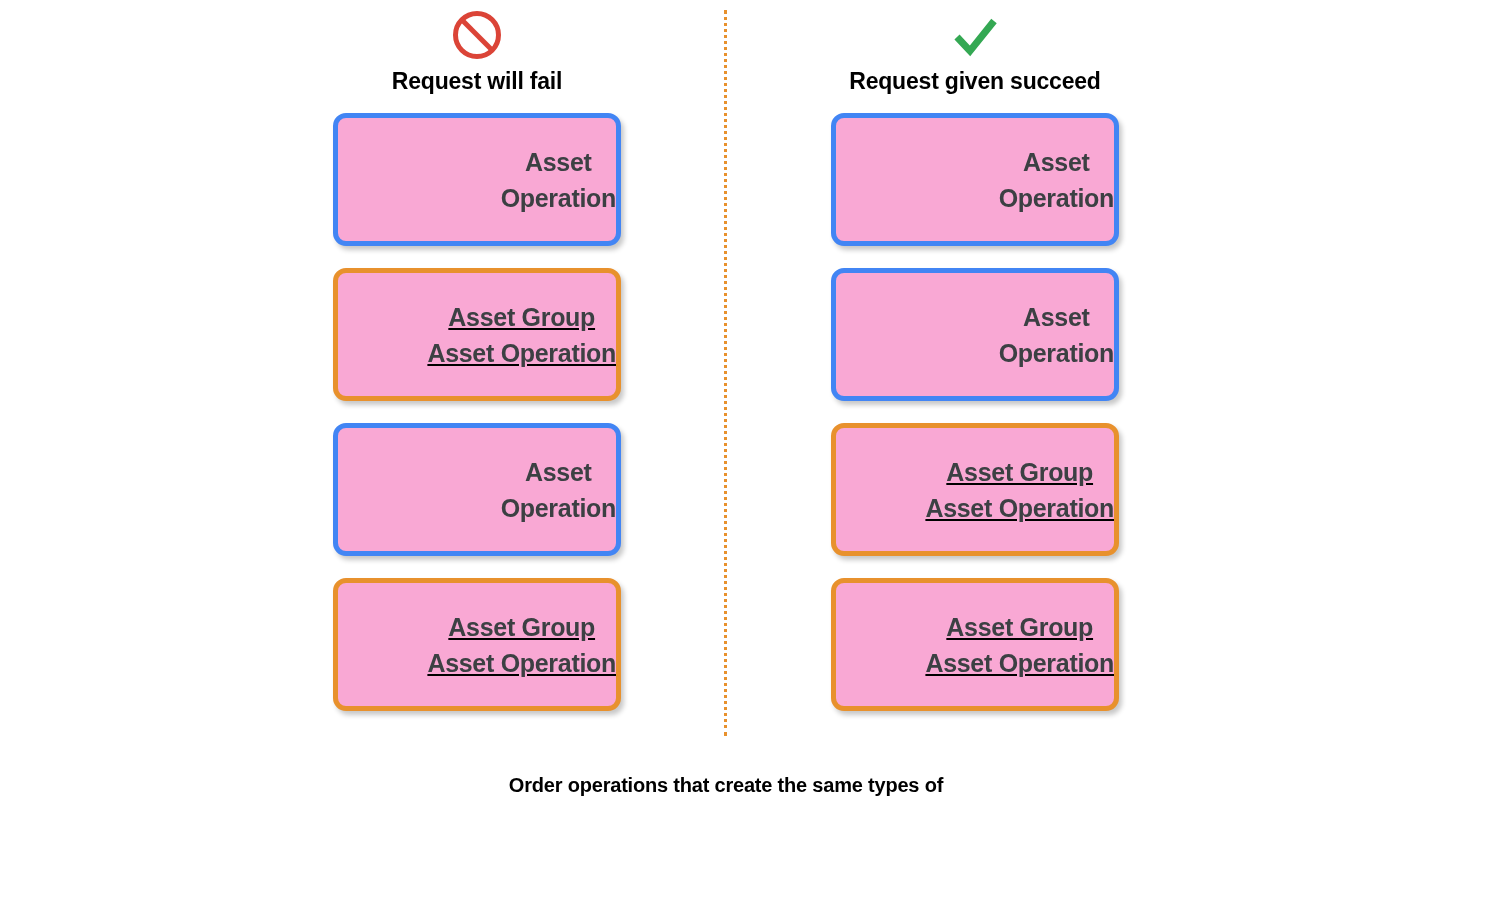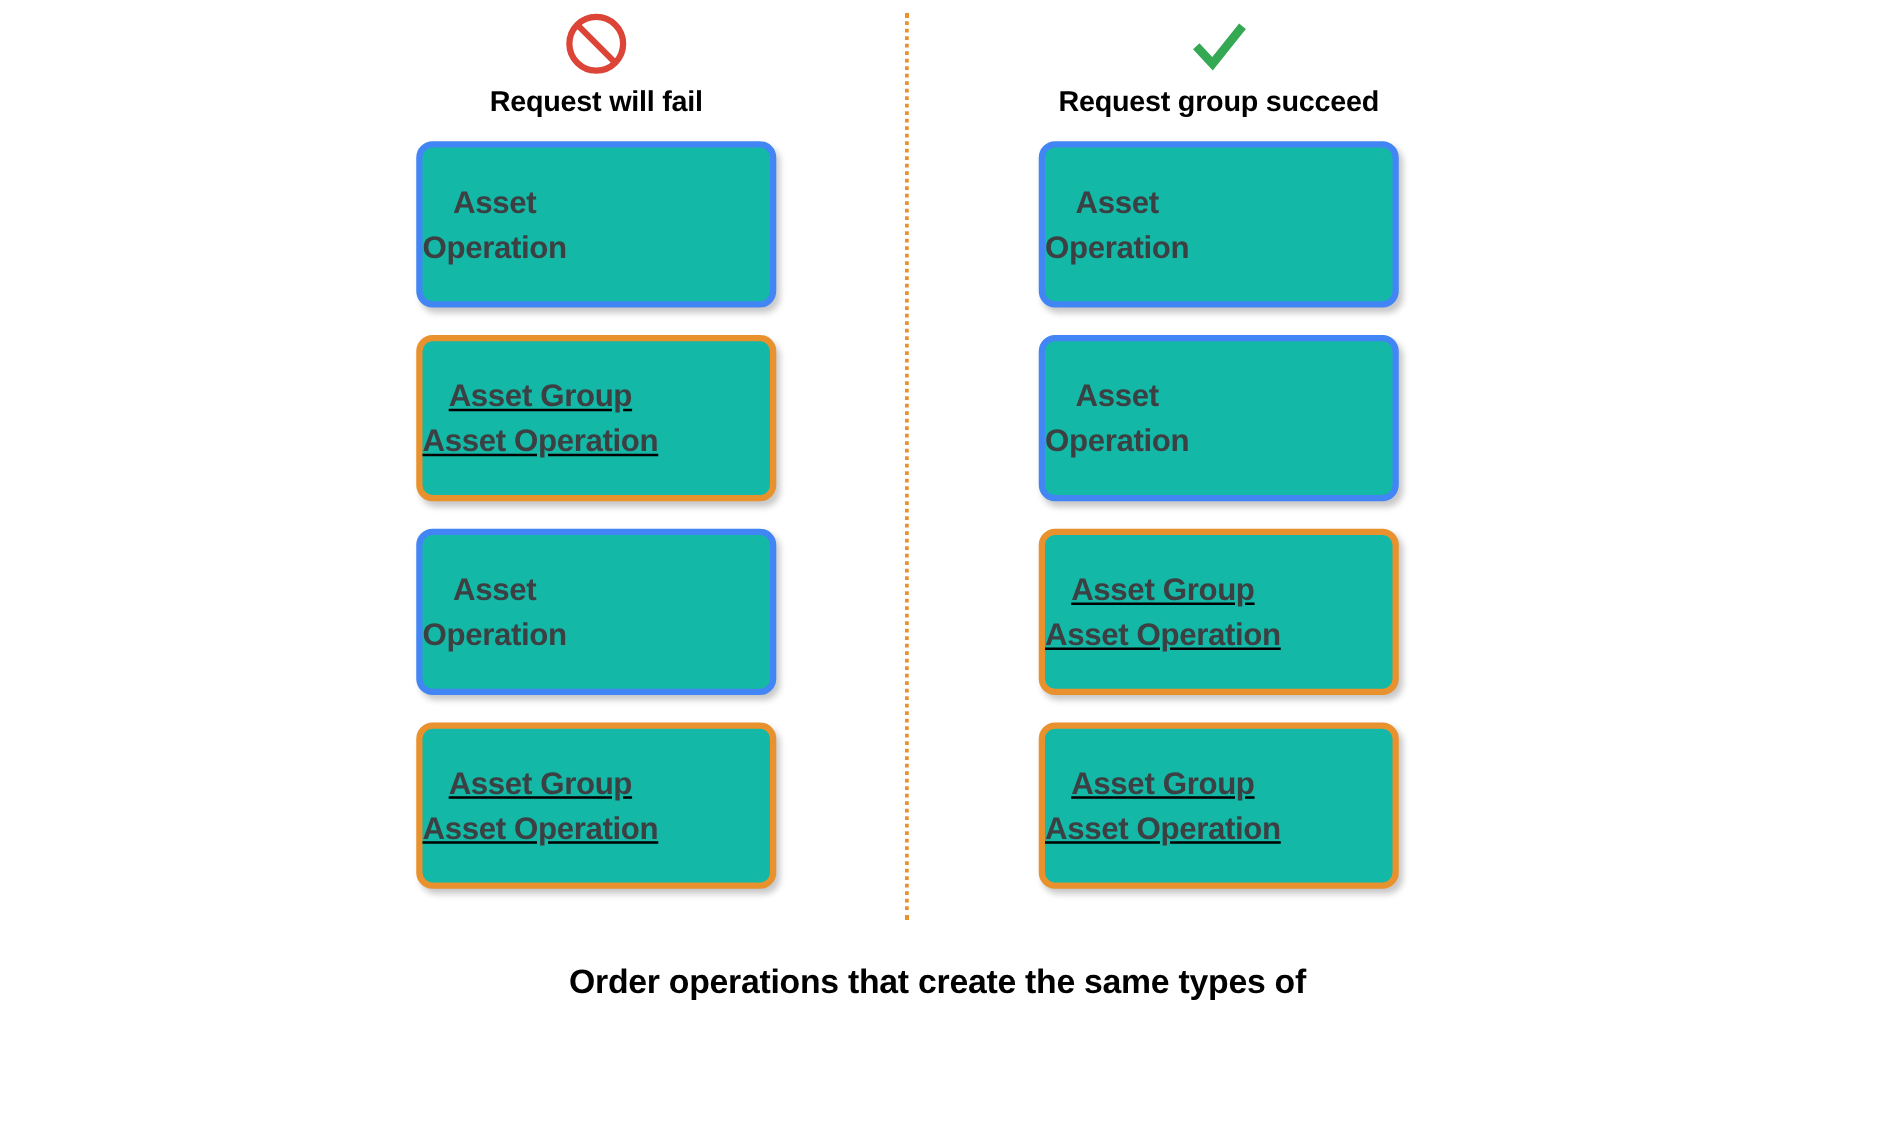--- a/index.html
+++ b/index.html
@@ -67,25 +67,25 @@
     left: 2px;
     width: 290px;
   }
   .node-box {
     position: relative;
     box-sizing: border-box;
     width: 288px;
     height: 133px;
     margin-bottom: 22px;
     border-radius: 13px;
-    background: #14b8a6;
+    background: #f9a8d4;
     border: 5px solid #4285F4;
     display: flex;
     align-items: center;
-    justify-content: flex-start;
+    justify-content: flex-end;
     box-shadow: 3px 4px 5px rgba(0,0,0,0.22);
   }
   .node-box.blue   { border-color: #4285F4; }
   .node-box.orange { border-color: #E8912D; text-decoration: underline; }
 
   .node-label {
     font-size: 25px;
     font-weight: bold;
     color: #3C4043;
     line-height: 36px;
@@ -94,26 +94,25 @@
     white-space: pre-line;
   }
 
   
   .caption {
     position: absolute;
     top: 766px;
     left: 0;
     width: 1452px;
     text-align: center;
-    font-size: 27px;
+    font-size: 20px;
     font-weight: bold;
     color: #000000;
     line-height: 38px;
     letter-spacing: -0.2px;
-    margin-left: 24px;
   }
   .caption-line { display: block; }
 </style>
 </head>
 <body>
 
 <div id="canvas">
 
   <div class="divider"></div>
 
@@ -146,21 +145,21 @@
       </div>
     </div>
   </div>
 
   <div class="column succeed">
 
     <div class="col-header">
       <svg class="status-icon" viewBox="0 0 54 54">
         <polyline points="9,29 22,43 46,13" fill="none" stroke="#34A853" stroke-width="7" stroke-linecap="butt" stroke-linejoin="miter"></polyline>
       </svg>
-      <div class="col-title">Request group succeed</div>
+      <div class="col-title">Request given succeed</div>
     </div>
 
     <div class="box-stack">
       <div class="node-box blue">
         <span class="node-label">Asset
 Operation</span>
       </div>
       <div class="node-box blue">
         <span class="node-label">Asset
 Operation</span>

